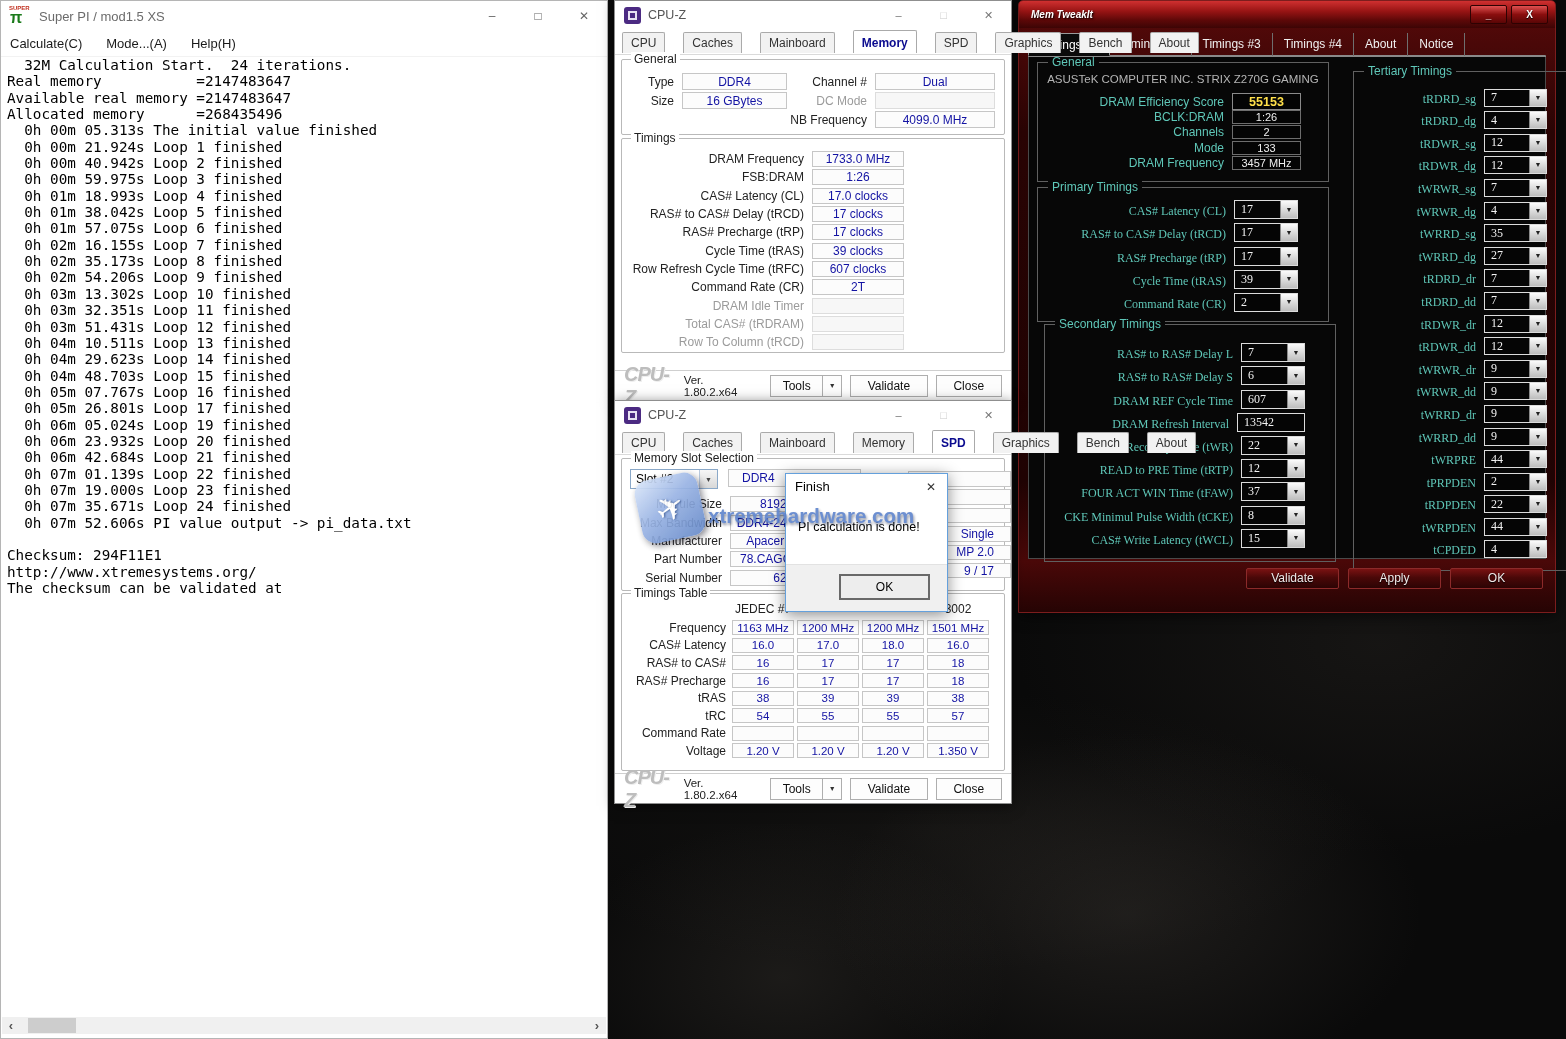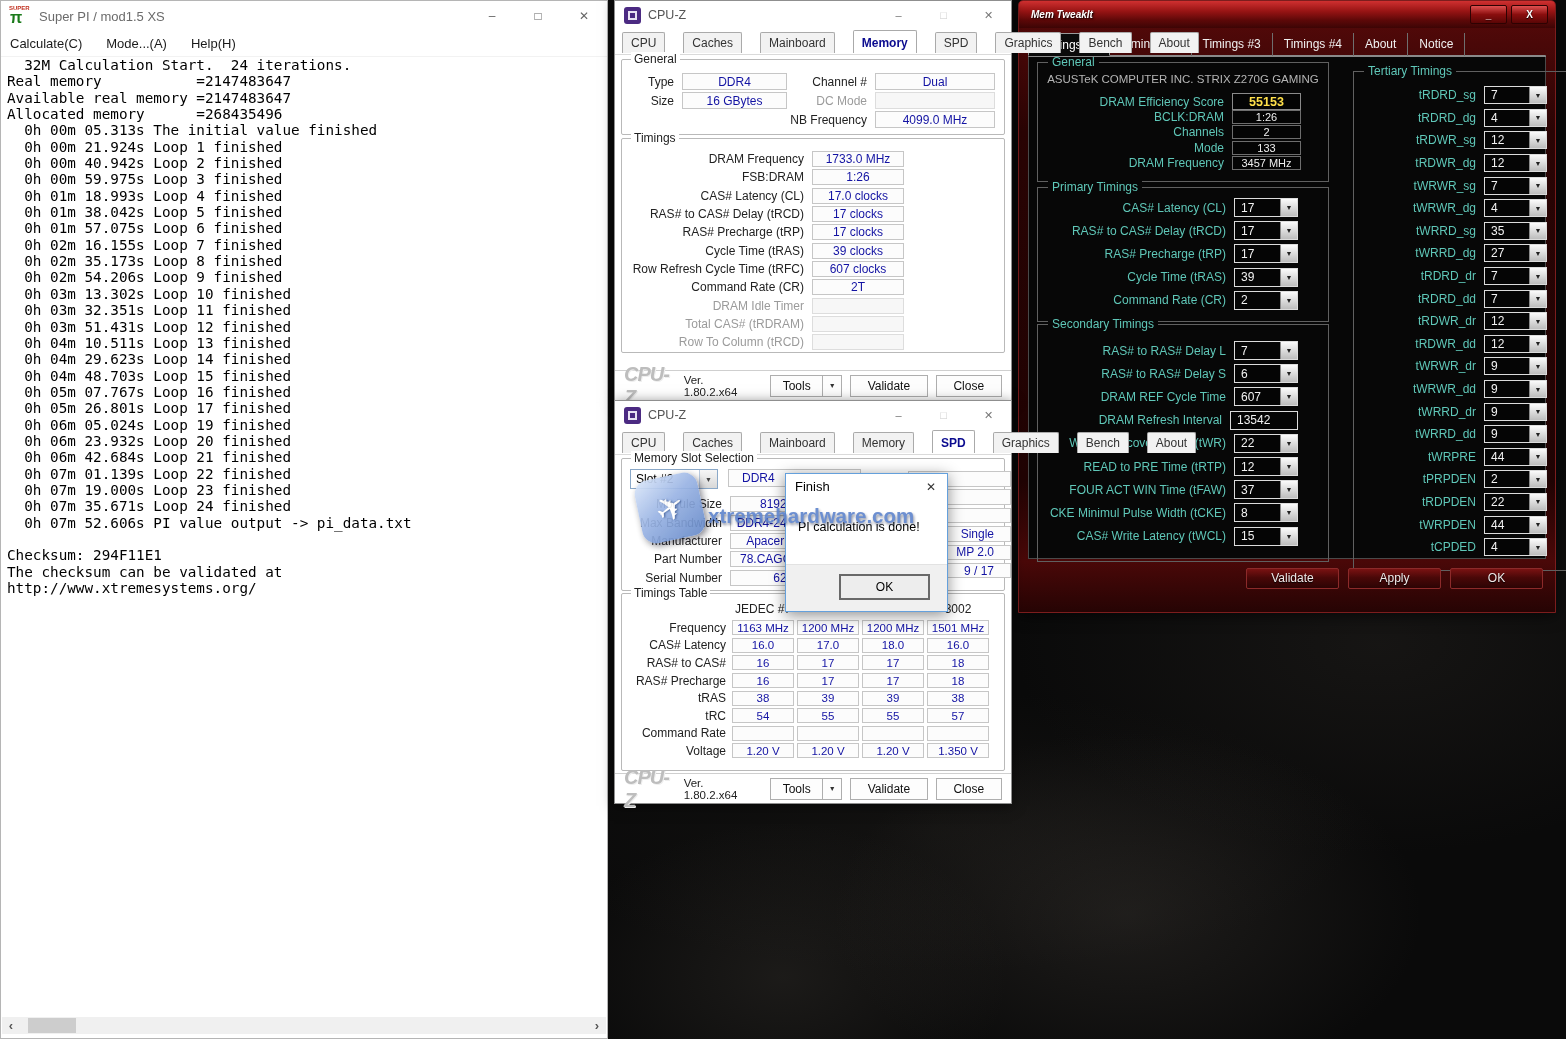--- a/index.html
+++ b/index.html
@@ -125,26 +125,26 @@
   .mt-gb{position:absolute;border:1px solid #606060;}
   .mt-gb-title{position:absolute;top:-8px;left:10px;background:#070707;padding:0 4px;font-size:12px;color:#5fc7b8;line-height:14px;white-space:nowrap;}
   .mt-label{text-align:right;margin-right:8px;font-size:12px;color:#5fc7b8;white-space:nowrap;flex:1;}
   .gbgen{left:8px;top:6px;width:290px;height:118px;}
   .mt-board{position:absolute;left:0;right:0;top:10px;text-align:center;font-size:11.5px;color:#b5b5b5;white-space:nowrap;}
   .mt-gen-rows{position:absolute;left:4px;right:27px;top:31px;}
   .mt-grow{display:flex;align-items:center;height:15.4px;}
   .mt-field{width:69px;height:14px;box-sizing:border-box;border:1px solid #6d6d6d;background:#040404;color:#efefef;font-size:11px;display:flex;align-items:center;justify-content:center;flex:none;}
   .mt-grow.score .mt-field{color:#ffe04a;font-weight:bold;font-size:12.5px;height:17px;border-color:#8a8a8a;}
   .gbpri{left:8px;top:131px;width:290px;height:133px;}
-  .gbsec{left:8px;top:268px;width:290px;height:236px;}
+  .gbsec{left:15px;top:268px;width:290px;height:236px;}
   .gbter{left:324px;top:6px;width:219px;height:498px;margin-top:9px;}
   .mt-rows{position:absolute;left:4px;top:8px;right:30px;}
   .gbsec .mt-rows{top:14px;}
   .gbter .mt-rows{top:12px;right:26px;}
-  .mt-row{display:flex;align-items:center;height:23.2px;}
+  .mt-row{display:flex;align-items:flex-end;height:23.2px;font-family:Liberation Serif, serif;}
   .gbter .mt-row{height:22.6px;}
   .mt-combo{width:64px;height:19px;box-sizing:border-box;border:1px solid #dcdcdc;background:#050505;display:flex;align-items:center;flex:none;}
   .gbter .mt-combo{width:63px;height:18px;}
   .mt-combo i{flex:1;padding-left:6px;color:#f2f2f2;font-size:12px;}
   .mt-combo em{width:16px;height:100%;background:linear-gradient(#fbfbfb,#bdbdbd);border-left:1px solid #8a8a8a;display:flex;align-items:center;justify-content:center;flex:none;}
   .mt-combo em u{font-size:7px;color:#222;}
   .mt-row.plain .mt-combo{width:68px;}
   .mt-foot{position:absolute;left:9px;right:9px;top:562px;height:30px;display:flex;justify-content:flex-end;align-items:center;gap:9px;padding-right:3px;}
   .mt-btn{width:93px;height:21px;box-sizing:border-box;border:1px solid #8c2a2a;border-radius:2px;display:flex;align-items:center;justify-content:center;
     background:linear-gradient(180deg,#7a1212,#4a0808 45%,#2c0404);color:#f0e8e8;font-size:12px;text-shadow:0 1px 1px #000;}
@@ -208,22 +208,22 @@
         <div class="spi-line">  0h 05m 26.801s Loop 17 finished</div>
         <div class="spi-line">  0h 06m 05.024s Loop 19 finished</div>
         <div class="spi-line">  0h 06m 23.932s Loop 20 finished</div>
         <div class="spi-line">  0h 06m 42.684s Loop 21 finished</div>
         <div class="spi-line">  0h 07m 01.139s Loop 22 finished</div>
         <div class="spi-line">  0h 07m 19.000s Loop 23 finished</div>
         <div class="spi-line">  0h 07m 35.671s Loop 24 finished</div>
         <div class="spi-line">  0h 07m 52.606s PI value output -&gt; pi_data.txt</div>
         <div class="spi-line"></div>
         <div class="spi-line">Checksum: 294F11E1</div>
+        <div class="spi-line">http://www.xtremesystems.org/</div>
         <div class="spi-line">The checksum can be validated at</div>
-        <div class="spi-line">http://www.xtremesystems.org/</div>
       </div>
     <div class="spi-hscroll">
       <span class="sb-btn">‹</span>
       <span class="sb-thumb"></span>
       <span class="sb-btn sb-right">›</span>
     </div>
   </section>
 
   <section class="win cpuz cz1">
     <header class="cz-title">

